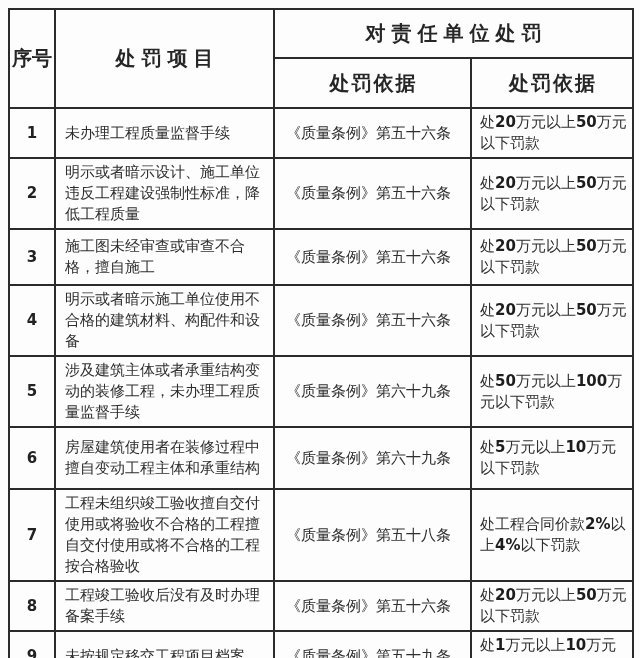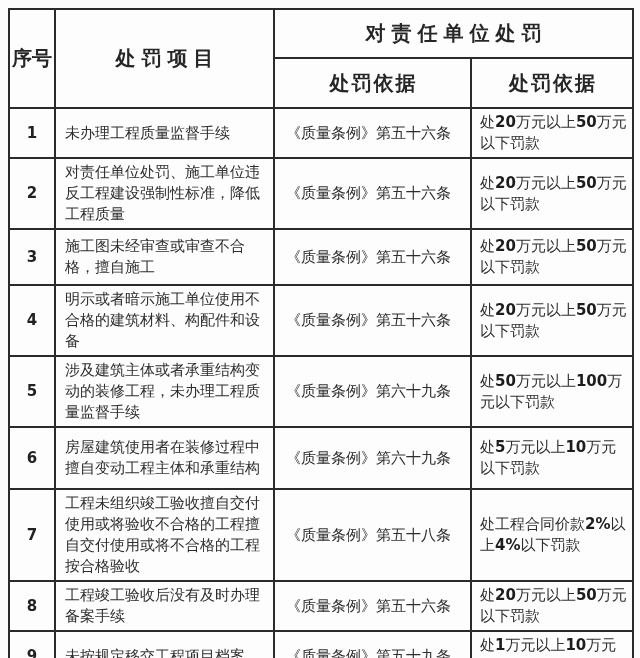--- a/index.html
+++ b/index.html
@@ -102,21 +102,21 @@
     </thead>
     <tbody>
         <tr style="height: 48px;">
     <td class="cell-serial">1</td>
     <td class="cell-item">未办理工程质量监督手续</td>
     <td class="cell-basis">《质量条例》第五十六条</td>
     <td class="cell-content">处<b>20</b>万元以上<b>50</b>万元以下罚款</td>
   </tr>
         <tr style="height: 67px;">
     <td class="cell-serial">2</td>
-    <td class="cell-item">对责任单位处罚、施工单位违反工程建设强制性标准，降低工程质量</td>
+    <td class="cell-item">明示或者暗示设计、施工单位违反工程建设强制性标准，降低工程质量</td>
     <td class="cell-basis">《质量条例》第五十六条</td>
     <td class="cell-content">处<b>20</b>万元以上<b>50</b>万元以下罚款</td>
   </tr>
         <tr style="height: 56px;">
     <td class="cell-serial">3</td>
     <td class="cell-item">施工图未经审查或审查不合格，擅自施工</td>
     <td class="cell-basis">《质量条例》第五十六条</td>
     <td class="cell-content">处<b>20</b>万元以上<b>50</b>万元以下罚款</td>
   </tr>
         <tr style="height: 62px;">

